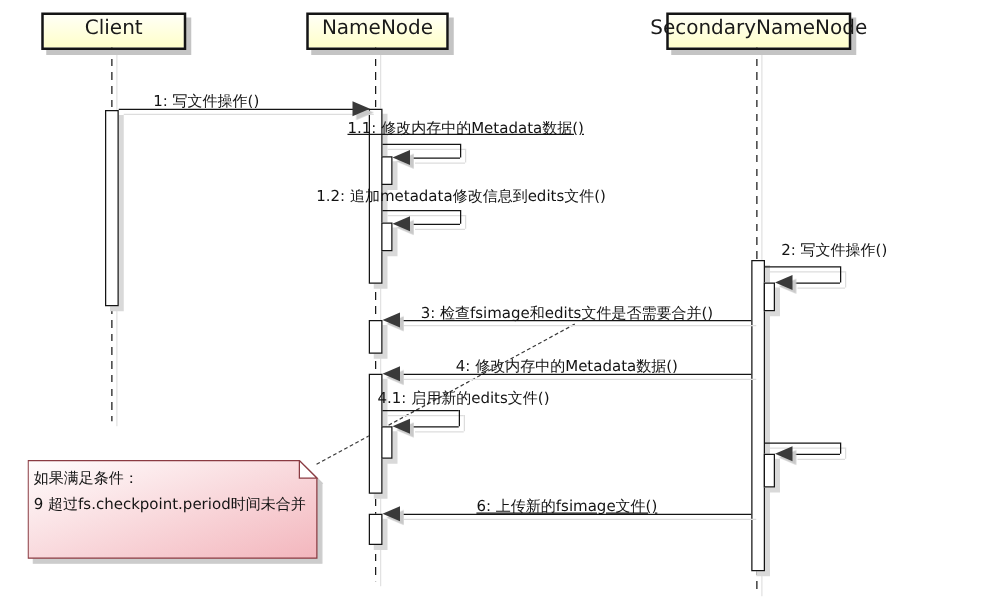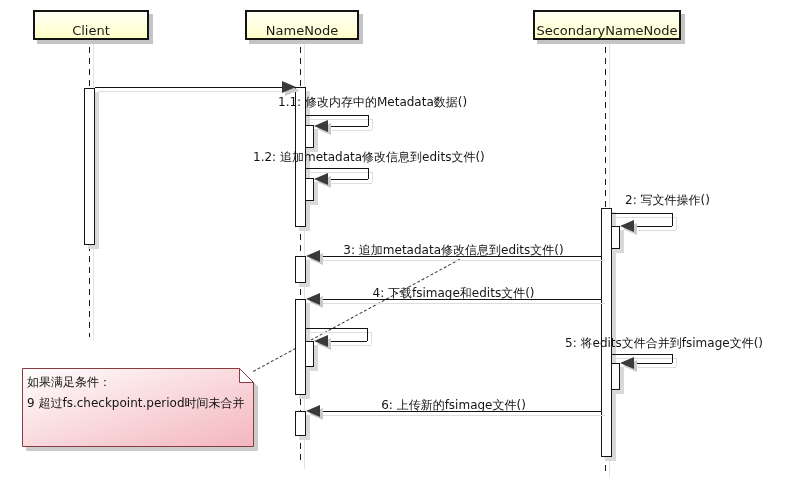--- a/index.html
+++ b/index.html
@@ -7,22 +7,22 @@
     position:relative;width:787px;height:485px;background:#ffffff;overflow:hidden;
     font-family:"DejaVu Sans","Liberation Sans",sans-serif;font-size:12px;color:#1a1a1a;
   }
   
   .lifeline{position:absolute;width:1px;
     background:repeating-linear-gradient(180deg,#1a1a1a 0,#1a1a1a 6px,transparent 6px,transparent 11px);
     box-shadow:4px 4px 0 #e2e2e2;}
   
   .actor{position:absolute;height:26px;border:2px solid #141414;
     background:linear-gradient(180deg,#fffff6 0%,#ffffc9 100%);
-    box-shadow:4px 4px 0 #c4c4c4;display:flex;align-items:flex-end;justify-content:center;
-    font-size:13px;}
+    box-shadow:4px 4px 0 #c4c4c4;display:flex;align-items:flex-start;justify-content:center;
+    font-size:16px;}
   
   .bar{position:absolute;background:#ffffff;border:1px solid #141414;box-shadow:4px 4px 0 #d9d9d9;}
   .bar.main{width:9px;}
   .bar.nested{width:7px;}
   
   .hline{position:absolute;height:0;border-top:1px solid #141414;box-shadow:4px 4px 0 #dddddd;}
   .vline{position:absolute;width:0;border-left:1px solid #141414;box-shadow:4px 4px 0 #dddddd;}
   
   .arrow-r{position:absolute;width:0;height:0;border-top:6px solid transparent;border-bottom:6px solid transparent;
     border-left:14px solid #3a3a3a;filter:drop-shadow(3px 3px 0 #c9c9c9);}
@@ -57,61 +57,62 @@
   <div class="bar main" style="left:295px;top:256px;height:25px;"></div>
   <div class="bar main" style="left:295px;top:299px;height:94px;"></div>
   <div class="bar nested" style="left:305px;top:341px;height:24px;"></div>
   <div class="bar main" style="left:295px;top:411px;height:23px;"></div>
   <div class="bar main" style="left:601px;top:208px;height:247px;"></div>
   <div class="bar nested" style="left:611px;top:226px;height:21px;"></div>
   <div class="bar nested" style="left:611px;top:363px;height:25px;"></div>
 
   <div class="hline" style="left:95px;top:87px;width:200px;"></div>
   <div class="arrow-r" style="left:282px;top:81px;"></div>
+  <div class="mlabel center" style="left:85px;top:73px;width:160px;">1: 写文件操作()</div>
 
-  <div class="mlabel" style="left:278px;top:94px;">1.1: 修改内存中的Metadata数据()</div>
+  <div class="mlabel" style="left:278px;top:94px;text-decoration:underline;">1.1: 修改内存中的Metadata数据()</div>
   <div class="hline" style="left:306px;top:115px;width:62px;"></div>
   <div class="vline" style="left:368px;top:115px;height:11px;"></div>
   <div class="hline" style="left:328px;top:126px;width:40px;"></div>
   <div class="arrow-l" style="left:314px;top:120px;"></div>
 
   <div class="mlabel" style="left:253px;top:149px;text-align:right;">1.2: 追加metadata修改信息到edits文件()</div>
   <div class="hline" style="left:306px;top:168px;width:62px;"></div>
   <div class="vline" style="left:368px;top:168px;height:11px;"></div>
   <div class="hline" style="left:328px;top:179px;width:40px;"></div>
   <div class="arrow-l" style="left:314px;top:173px;"></div>
 
   <div class="mlabel" style="left:625px;top:192px;">2: 写文件操作()</div>
   <div class="hline" style="left:612px;top:213px;width:60px;"></div>
   <div class="vline" style="left:672px;top:213px;height:13px;"></div>
   <div class="hline" style="left:634px;top:226px;width:38px;"></div>
   <div class="arrow-l" style="left:620px;top:220px;"></div>
 
   <div class="hline" style="left:319px;top:256px;width:282px;"></div>
   <div class="arrow-l" style="left:306px;top:250px;"></div>
-  <div class="mlabel center" style="left:306px;top:242px;width:295px;">3: 追加metadata修改信息到edits文件()</div>
+  <div class="mlabel center" style="left:306px;top:242px;width:295px;">3: 检查fsimage和edits文件是否需要合并()</div>
 
   <div class="hline" style="left:319px;top:299px;width:282px;"></div>
   <div class="arrow-l" style="left:306px;top:293px;"></div>
-  <div class="mlabel center" style="left:306px;top:285px;width:295px;">4: 下载fsimage和edits文件()</div>
+  <div class="mlabel center" style="left:306px;top:285px;width:295px;">4: 修改内存中的Metadata数据()</div>
 
+  <div class="mlabel" style="left:302px;top:310px;">4.1: 启用新的edits文件()</div>
   <div class="hline" style="left:306px;top:328px;width:61px;"></div>
   <div class="vline" style="left:367px;top:328px;height:13px;"></div>
   <div class="hline" style="left:328px;top:341px;width:39px;"></div>
   <div class="arrow-l" style="left:314px;top:335px;"></div>
 
-  <div class="mlabel" style="left:565px;top:335px;">5: 将edits文件合并到fsimage文件()</div>
   <div class="hline" style="left:612px;top:354px;width:60px;"></div>
   <div class="vline" style="left:672px;top:354px;height:9px;"></div>
   <div class="hline" style="left:634px;top:363px;width:38px;"></div>
   <div class="arrow-l" style="left:620px;top:357px;"></div>
 
   <div class="hline" style="left:319px;top:411px;width:282px;"></div>
   <div class="arrow-l" style="left:306px;top:405px;"></div>
-  <div class="mlabel center" style="left:306px;top:397px;width:295px;">6: 上传新的fsimage文件()</div>
+  <div class="mlabel center" style="left:306px;top:397px;width:295px;text-decoration:underline;">6: 上传新的fsimage文件()</div>
 
   <div class="actor" style="left:33px;top:10px;width:112px;">
     <span>Client</span>
   </div>
   <div class="actor" style="left:533px;top:10px;width:144px;">
     <span>SecondaryNameNode</span>
   </div>
   <div class="actor" style="left:245px;top:10px;width:110px;">
     <span>NameNode</span>
   </div>

